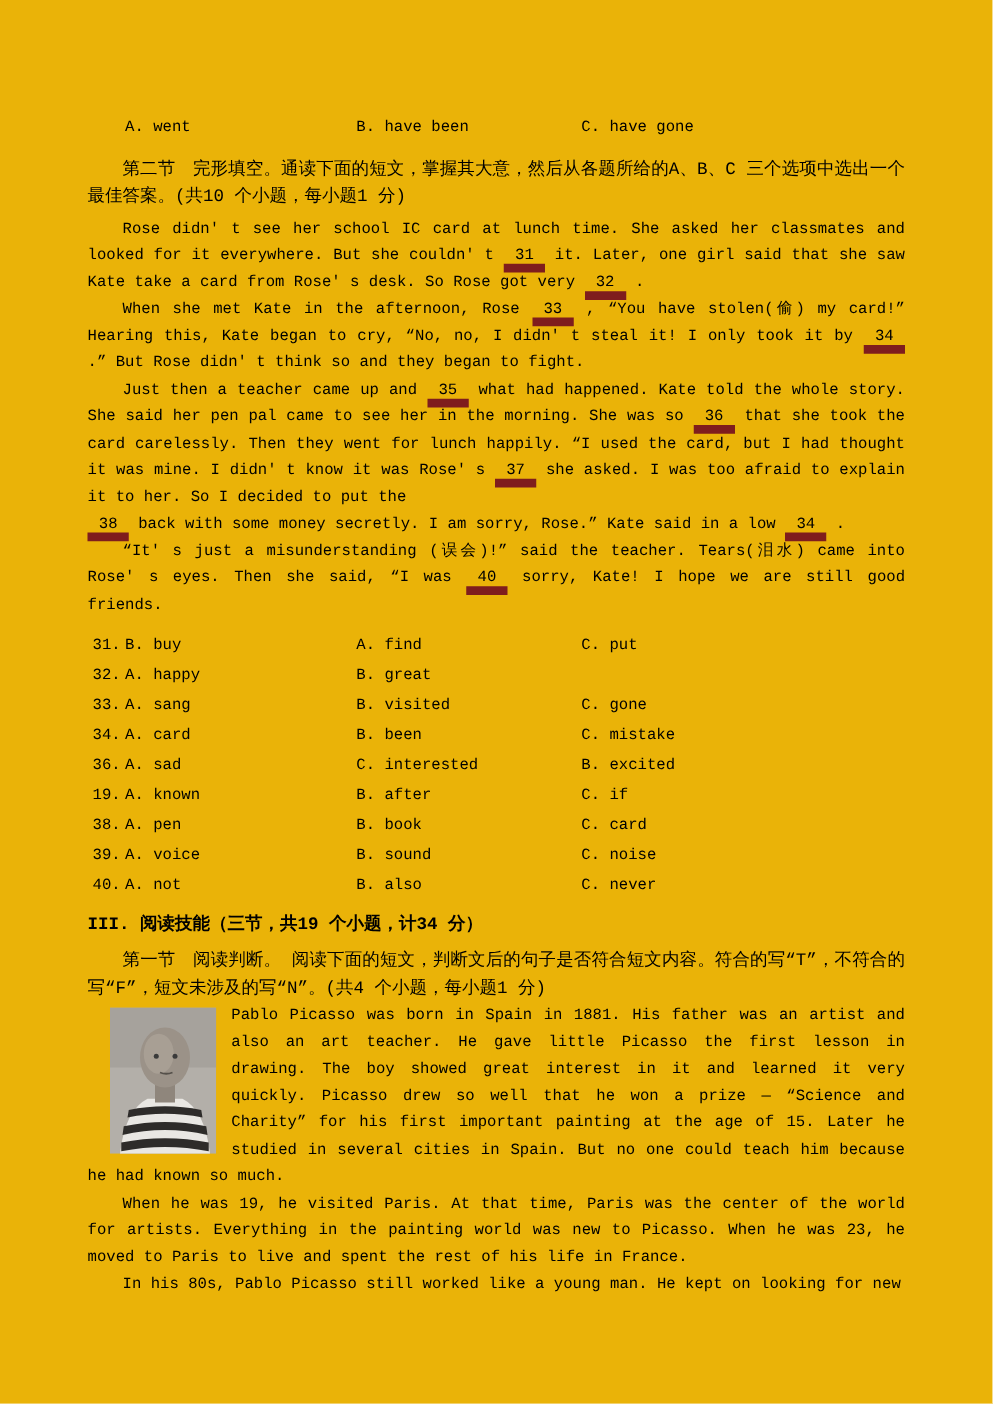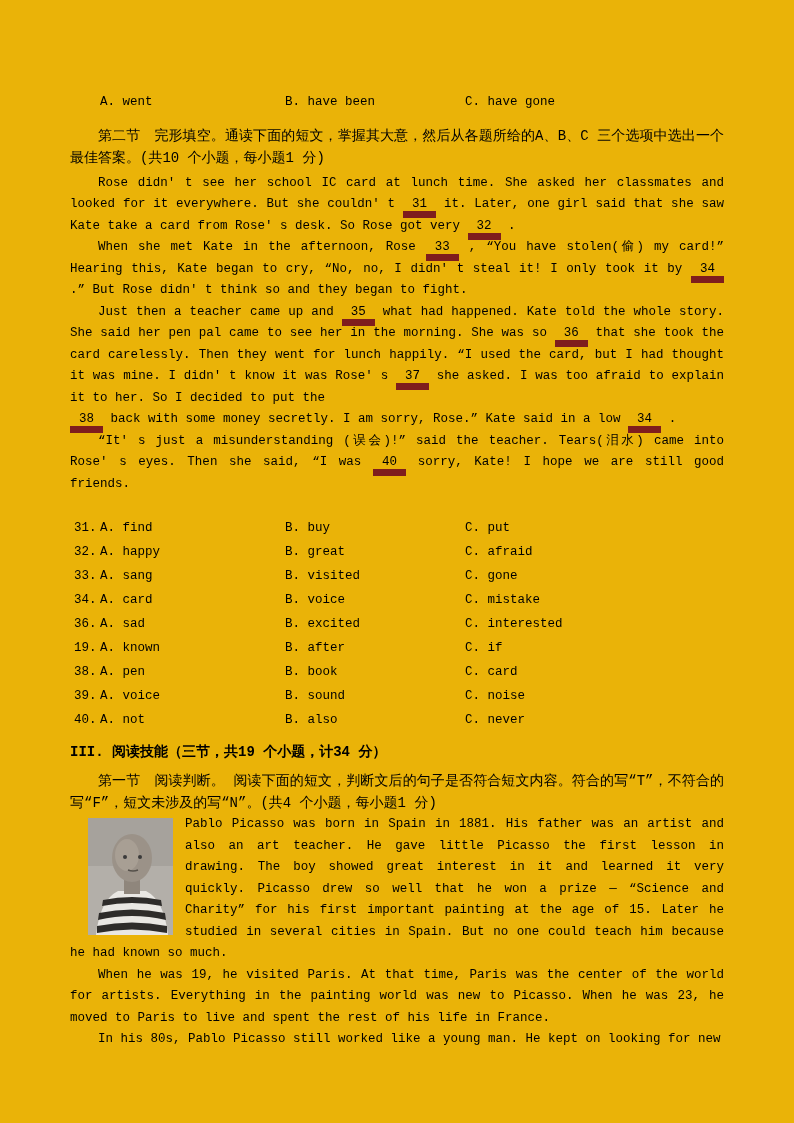--- a/index.html
+++ b/index.html
@@ -35,21 +35,21 @@
     margin: 0;
     text-align: justify;
     text-indent: 28px;
   }
   .para.no-indent { text-indent: 0; }
   .blank {
     border-bottom: 7px solid #7f1d1d;
     padding: 0 9px;
     white-space: nowrap;
   }
-  .options { margin-top: 22px; }
+  .options { margin-top: 10px; }
   .opt-row {
     display: grid;
     grid-template-columns: 26px 185px 180px 1fr;
     padding-left: 4px;
     height: 24px;
     align-items: center;
   }
   .sec3-heading {
     font-weight: bold;
     margin-top: 8px;
@@ -81,47 +81,46 @@
       <p class="para">Rose didn' t see her school IC card at lunch time. She asked her classmates and looked for it everywhere. But she couldn' t <span class="blank">31</span> it. Later, one girl said that she saw Kate take a card from Rose' s desk. So Rose got very <span class="blank">32</span> .</p>
       <p class="para">When she met Kate in the afternoon, Rose <span class="blank">33</span> , “You have stolen(偷) my card!” Hearing this, Kate began to cry, “No, no, I didn' t steal it! I only took it by <span class="blank">34</span> .” But Rose didn' t think so and they began to fight.</p>
       <p class="para">Just then a teacher came up and <span class="blank">35</span> what had happened. Kate told the whole story. She said her pen pal came to see her in the morning. She was so <span class="blank">36</span> that she took the card carelessly. Then they went for lunch happily. “I used the card, but I had thought it was mine. I didn' t know it was Rose' s <span class="blank">37</span> she asked. I was too afraid to explain it to her. So I decided to put the</p>
       <p class="para no-indent"><span class="blank">38</span> back with some money secretly. I am sorry, Rose.” Kate said in a low <span class="blank">34</span> .</p>
       <p class="para">“It' s just a misunderstanding (误会)!” said the teacher. Tears(泪水) came into Rose' s eyes. Then she said, “I was <span class="blank">40</span> sorry, Kate! I hope we are still good friends.</p>
     </div>
 
   <div class="options">
       <div class="opt-row">
       <span>31.</span>
+      <span>B. buy</span>
       <span>A. find</span>
-      <span>B. buy</span>
       <span>C. put</span>
     </div>
       <div class="opt-row">
       <span>32.</span>
       <span>A. happy</span>
       <span>B. great</span>
-      <span>C. afraid</span>
     </div>
       <div class="opt-row">
       <span>33.</span>
       <span>A. sang</span>
       <span>B. visited</span>
       <span>C. gone</span>
     </div>
       <div class="opt-row">
       <span>34.</span>
       <span>A. card</span>
-      <span>B. voice</span>
+      <span>B. been</span>
       <span>C. mistake</span>
     </div>
       <div class="opt-row">
       <span>36.</span>
       <span>A. sad</span>
+      <span>C. interested</span>
       <span>B. excited</span>
-      <span>C. interested</span>
     </div>
       <div class="opt-row">
       <span>19.</span>
       <span>A. known</span>
       <span>B. after</span>
       <span>C. if</span>
     </div>
       <div class="opt-row">
       <span>38.</span>
       <span>A. pen</span>

